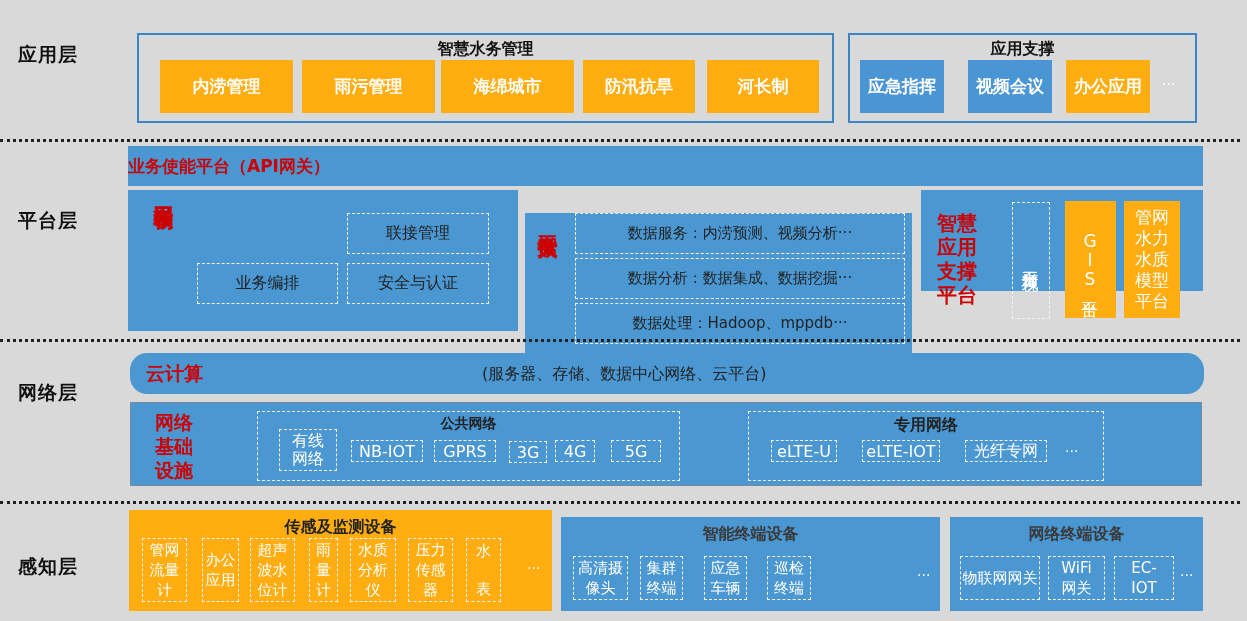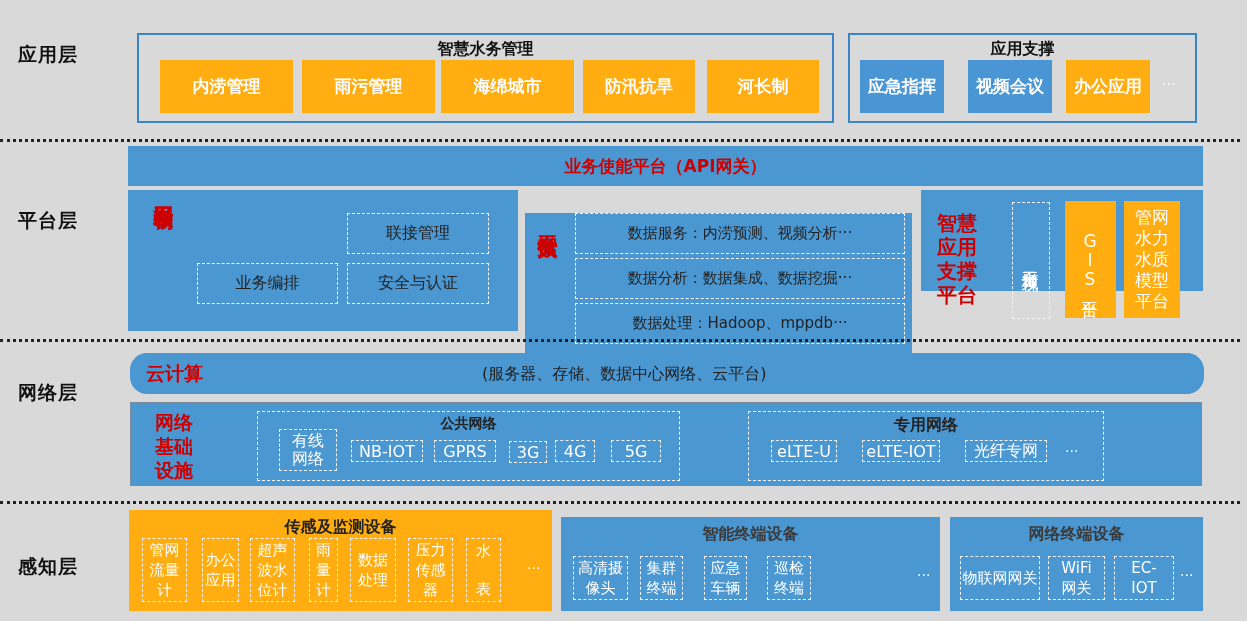--- a/index.html
+++ b/index.html
@@ -38,21 +38,21 @@
 </div>
 <div class="bbox" style="left:860px; top:60px; width:84px; height:53px;">应急指挥</div>
 <div class="bbox" style="left:968px; top:60px; width:84px; height:53px;">视频会议</div>
 <div class="obox" style="left:1066px; top:60px; width:84px; height:53px;">办公应用</div>
 <div class="ellipsis" style="left:1162px; top:76px;">···</div>
 
 <div class="sep" style="top:139px;"></div>
 
 <div class="layer-label" style="top:208px;">平台层</div>
 
-<div class="blue" style="left:128px; top:146px; width:1075px; height:40px; display:flex; align-items:center; justify-content:center;">
+<div class="blue" style="left:128px; top:146px; width:1075px; height:40px; display:flex; align-items:center; ">
   <span class="red" style="font-size:17px;">业务使能平台（API网关）</span>
 </div>
 
 <div class="blue" style="left:128px; top:190px; width:390px; height:141px;">
   <div class="red vtext abs" style="left:24px; top:4px; font-size:20px; line-height:24px; letter-spacing:-1px;">物联网平台</div>
   <div class="dbox dark" style="left:219px; top:23px; width:142px; height:41px; font-size:16px;">联接管理</div>
   <div class="dbox dark" style="left:69px; top:73px; width:141px; height:41px; font-size:16px;">业务编排</div>
   <div class="dbox dark" style="left:219px; top:73px; width:142px; height:41px; font-size:16px;">安全与认证</div>
 </div>
 
@@ -104,21 +104,21 @@
 <div class="sep" style="top:501px;"></div>
 
 <div class="layer-label" style="top:554px;">感知层</div>
 
 <div class="abs" style="left:129px; top:510px; width:423px; height:101px; background:#ffad10;">
   <div class="abs dark" style="left:0; right:0; top:7px; text-align:center; font-size:16px; font-weight:bold;">传感及监测设备</div>
   <div class="dbox" style="left:13px; top:28px; width:45px; height:64px; font-size:15px; line-height:20px; padding:0 2px;">管网流量计</div>
   <div class="dbox" style="left:73px; top:28px; width:37px; height:64px; font-size:15px; line-height:20px; padding:0 2px;">办公应用</div>
   <div class="dbox" style="left:121px; top:28px; width:45px; height:64px; font-size:15px; line-height:20px; padding:0 2px;">超声波水位计</div>
   <div class="dbox" style="left:180px; top:28px; width:29px; height:64px; font-size:15px; line-height:20px; padding:0 2px;">雨量计</div>
-  <div class="dbox" style="left:221px; top:28px; width:46px; height:64px; font-size:15px; line-height:20px; padding:0 2px;">数据处理</div>
+  <div class="dbox" style="left:221px; top:28px; width:46px; height:64px; font-size:15px; line-height:20px; padding:0 2px;">水质分析仪</div>
   <div class="dbox" style="left:279px; top:28px; width:45px; height:64px; font-size:15px; line-height:20px; padding:0 2px;">压力传感器</div>
   <div class="dbox" style="left:337px; top:28px; width:35px; height:64px; font-size:15px; line-height:38px; padding:0 8px;">水表</div>
   <div class="ellipsis" style="left:398px; top:50px;">···</div>
 </div>
 
 <div class="blue" style="left:561px; top:517px; width:379px; height:94px;">
   <div class="abs" style="left:0; right:0; top:7px; text-align:center; font-size:16px; font-weight:bold; color:#3a3a3a;">智能终端设备</div>
   <div class="dbox" style="left:12px; top:39px; width:55px; height:44px; font-size:15px; line-height:20px; padding:0 1px;">高清摄像头</div>
   <div class="dbox" style="left:79px; top:39px; width:43px; height:44px; font-size:15px; line-height:20px; padding:0 2px;">集群终端</div>
   <div class="dbox" style="left:143px; top:39px; width:43px; height:44px; font-size:15px; line-height:20px; padding:0 2px;">应急车辆</div>

